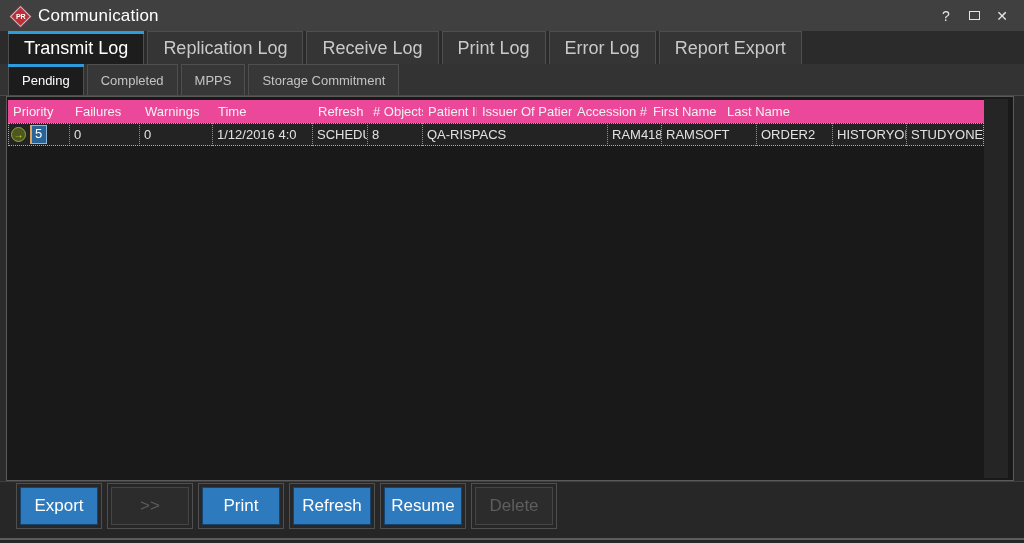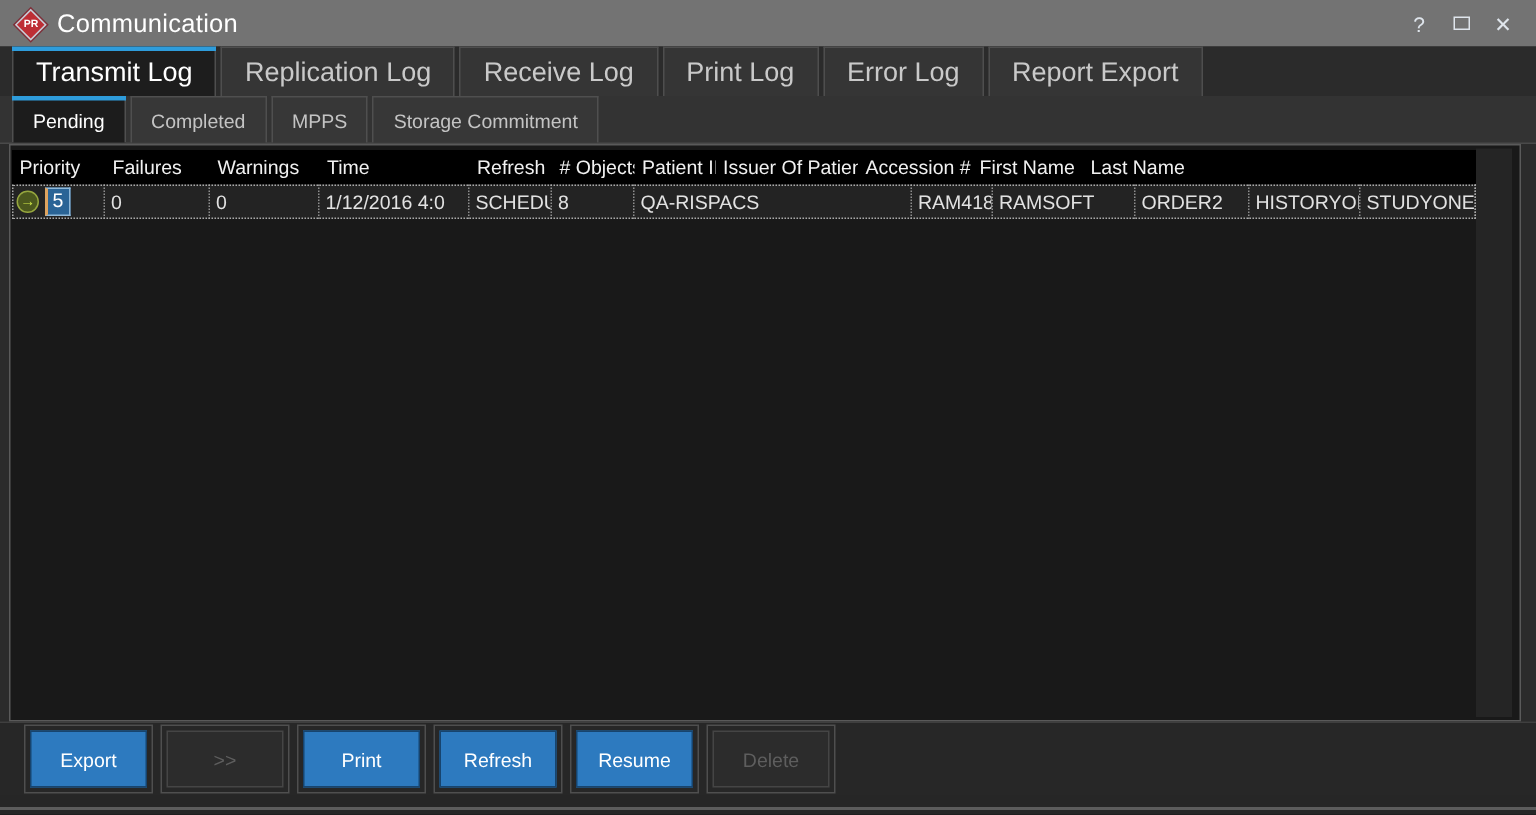--- a/index.html
+++ b/index.html
@@ -1,21 +1,21 @@
 <!DOCTYPE html>
 <html><head>
 <meta charset="utf-8">
 <style>
   * { box-sizing: border-box; margin: 0; padding: 0; }
   html,body { width:1024px; height:543px; overflow:hidden; }
   body { font-family:"Liberation Sans", sans-serif; background:#1a1a1a; }
   .window { position:relative; width:1024px; height:543px; display:flex; flex-direction:column; background:#2B2B2B; }
 
   
-  .titlebar { flex:0 0 31px; background:#737373; display:flex; align-items:center; padding:0 8px;text-align:right; }
+  .titlebar { flex:0 0 31px; background:#404040; display:flex; align-items:center; padding:0 8px;text-align:right; }
   .app-icon { width:13px; height:13px; background:#BE2E35; transform:rotate(45deg);
               box-shadow:0 0 0 1px #c9ced8, 0 0 0 2px #7e2f38; display:flex; align-items:center;
               justify-content:center; margin:1px 11px 0 6px; flex:0 0 13px; }
   .app-icon span { transform:rotate(-45deg); font-size:7px; font-weight:bold; color:#fff; }
   .title { color:#ffffff; font-size:17px; letter-spacing:.2px; }
   .tb-spacer { flex:1; }
   .tb-btn { color:#DFE5EC; font-size:14px; width:28px; height:100%; display:flex; align-items:center;
             justify-content:center; cursor:pointer; }
   .max-glyph { display:inline-block; width:11px; height:9px; border:1px solid #DFE5EC; }
 
@@ -32,38 +32,38 @@
              align-items:stretch; padding-left:8px; }
   .subtab { border:1px solid #4F4F4F; border-bottom:none; background:#373737; color:#C4C4C4;
             font-size:13px; display:flex; align-items:center; padding:0 13px; margin-right:3px;
             position:relative; cursor:pointer; white-space:nowrap; }
   .subtab.active { background:#1C1C1C; color:#ffffff; }
   .subtab.active::before { content:""; position:absolute; top:-1px; left:-1px; right:-1px; height:3px; background:#2E9CDB; }
 
   
   .content { flex:1; margin:0 10px 0 6px; border:1px solid #5A5A5A; background:#191919; position:relative; overflow:hidden; }
   .vscroll { position:absolute; top:2px; bottom:2px; right:5px; width:24px; background:#252525; }
-  .grid-header { display:flex; width:976px; height:23px; background:#000000; margin:3px 0 0 1px; color:#F1F1F1; }
+  .grid-header { display:flex; width:976px; height:23px; background:#ec4899; margin:3px 0 0 1px; color:#F1F1F1; }
   .hcell { font-size:13px; padding:4px 0 0 5px; white-space:nowrap; overflow:hidden; }
   .grid-row { display:flex; width:976px; height:23px; margin-left:1px; background:#232323;
               outline:1px dotted #ABABAB; outline-offset:-1px; color:#E2E2E2; cursor:pointer; }
   .gcell { font-size:13px; padding:4px 0 0 4px; white-space:nowrap; overflow:hidden;
            border-right:1px dotted #8F8F8F; }
   .gcell.first { display:flex; align-items:center; padding:0 0 0 3px; }
   .row-ind { width:15px; height:15px; flex:0 0 15px; border-radius:50%; background:#4C581E;
              border:1px solid #96A63E; color:#CBE247; font-size:10px; line-height:13px;
              text-align:center; margin-right:4px; }
   .selval { background:#2A6496; border:1px solid #8FB8D8; border-left:2px solid #DFA45F;
             color:#fff; padding:0 4px 1px 3px; font-size:13px; line-height:16px; }
 
   
   .buttonbar { flex:0 0 49px; border-top:1px solid #3F3F3F; background:#272727; display:flex;
                align-items:center; padding-left:16px; }
   .btn-slot { border:1px solid #4F4F4F; padding:3px; margin-right:5px; }
-  .btn { display:block; width:78px; height:38px; font-family:inherit; font-size:13px; cursor:pointer;
+  .btn { display:block; width:78px; height:38px; font-family:inherit; font-size:17px; cursor:pointer;
          border:1px solid #17446E; background:#2D7ABF; color:#ffffff; }
   .btn.disabled { background:#2C2C2C; border:1px solid #454545; color:#5E5E5E; cursor:default; }
 
   
   .bottom-edge { flex:0 0 13px; background:#262626; position:relative; }
   .bottom-edge::after { content:""; position:absolute; left:0; right:0; bottom:3px; height:2px; background:#5C5C5C; }
 </style>
 </head>
 <body>
 

